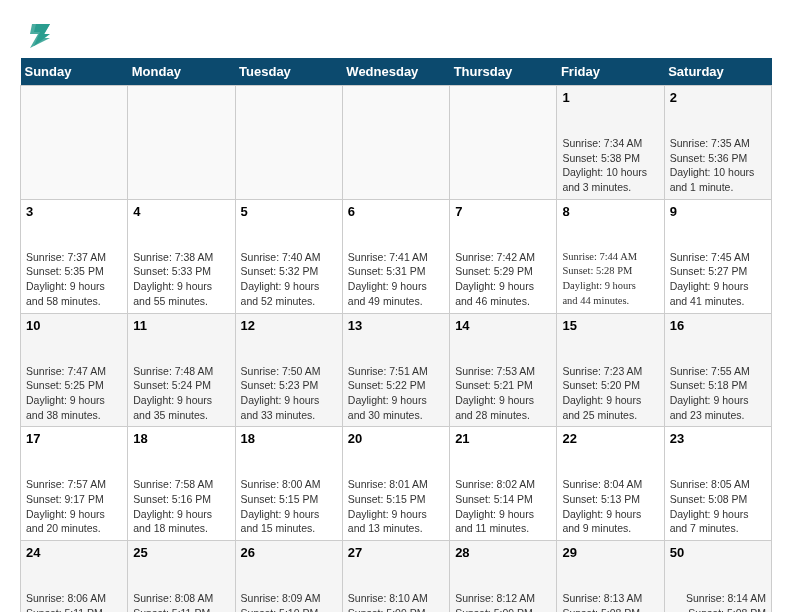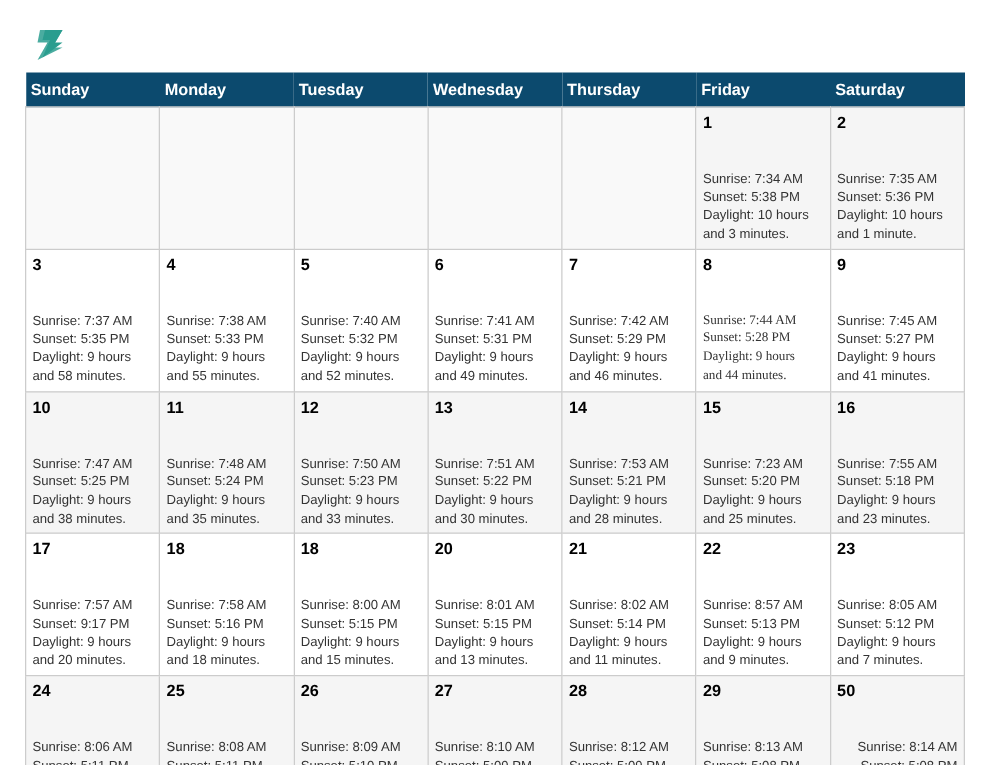--- a/index.html
+++ b/index.html
@@ -281,29 +281,29 @@
         </td>
         <td>
           <span class="day-number">21</span>
           <div class="day-info" style="white-space: pre-line;">Sunrise: 8:02 AM
 Sunset: 5:14 PM
 Daylight: 9 hours
 and 11 minutes.</div>
         </td>
         <td>
           <span class="day-number">22</span>
-          <div class="day-info" style="white-space: pre-line;">Sunrise: 8:57 AM
+          <div class="day-info" style="white-space: pre-line;">Sunrise: 8:04 AM
 Sunset: 5:13 PM
 Daylight: 9 hours
 and 9 minutes.</div>
         </td>
         <td>
           <span class="day-number">23</span>
           <div class="day-info" style="white-space: pre-line;">Sunrise: 8:05 AM
-Sunset: 5:12 PM
+Sunset: 5:08 PM
 Daylight: 9 hours
 and 7 minutes.</div>
         </td>
       </tr>
       <tr>
         <td>
           <span class="day-number">24</span>
           <div class="day-info" style="white-space: pre-line;">Sunrise: 8:06 AM
 Sunset: 5:11 PM
 Daylight: 9 hours

